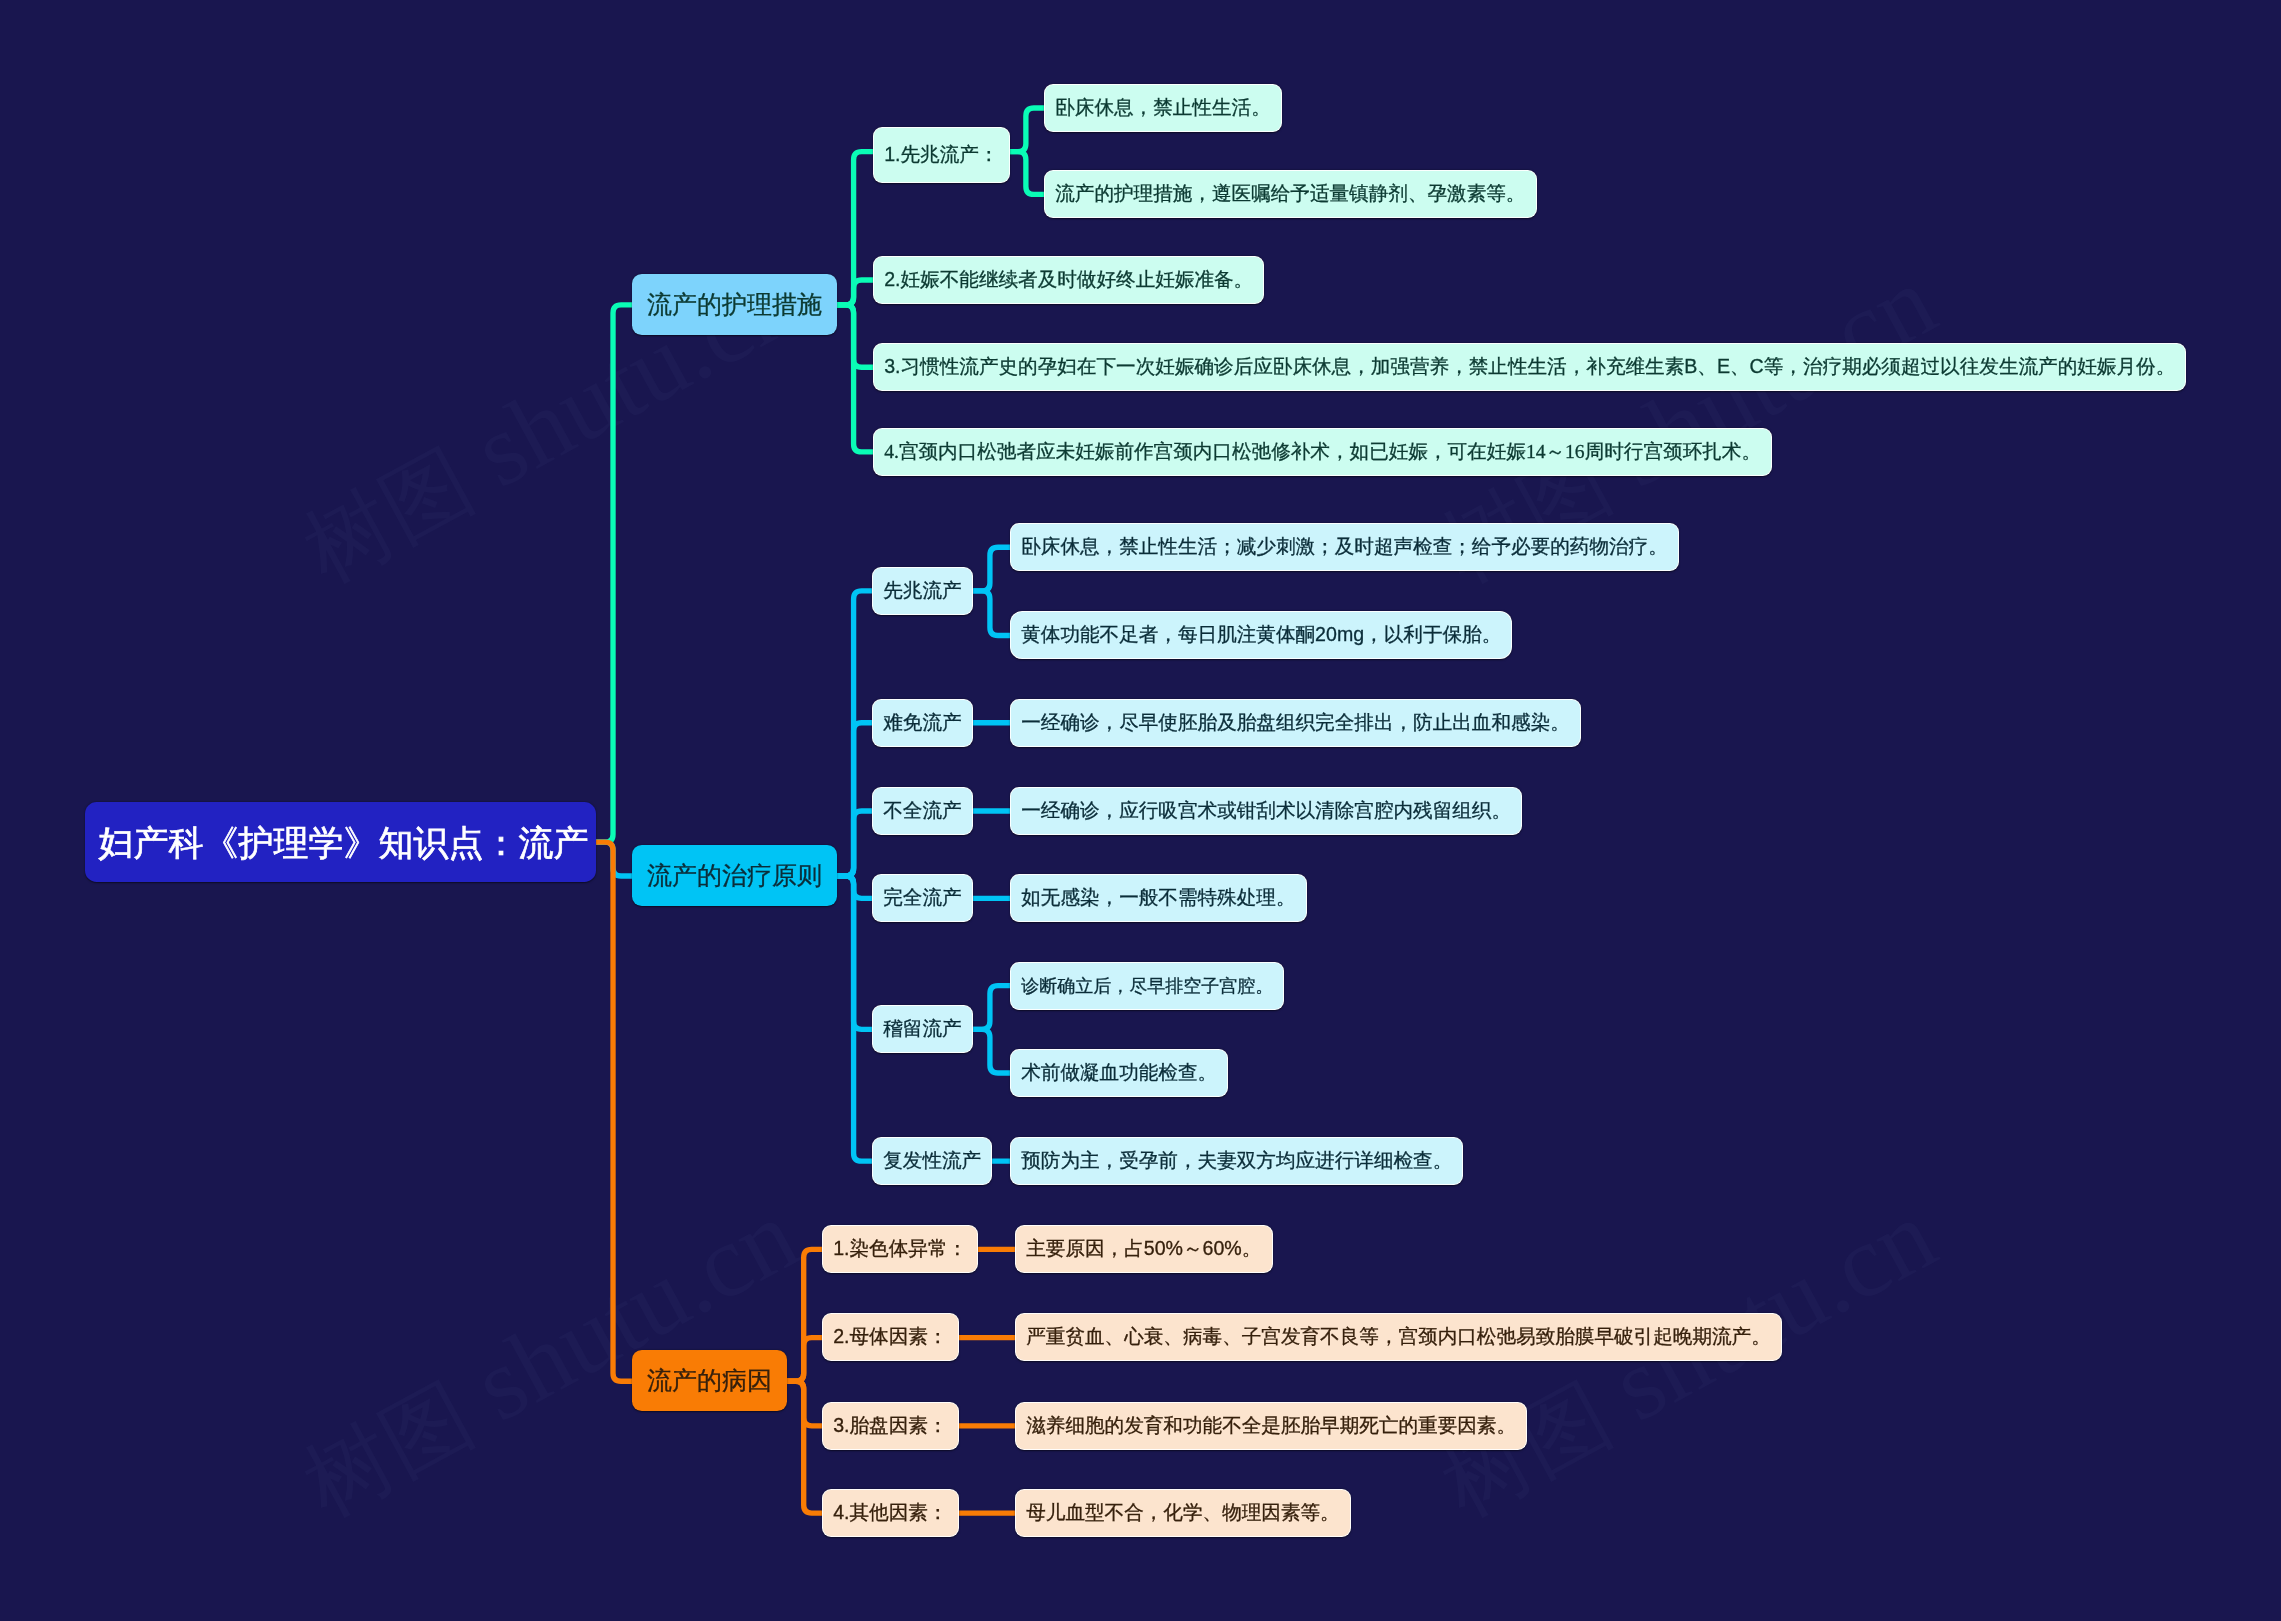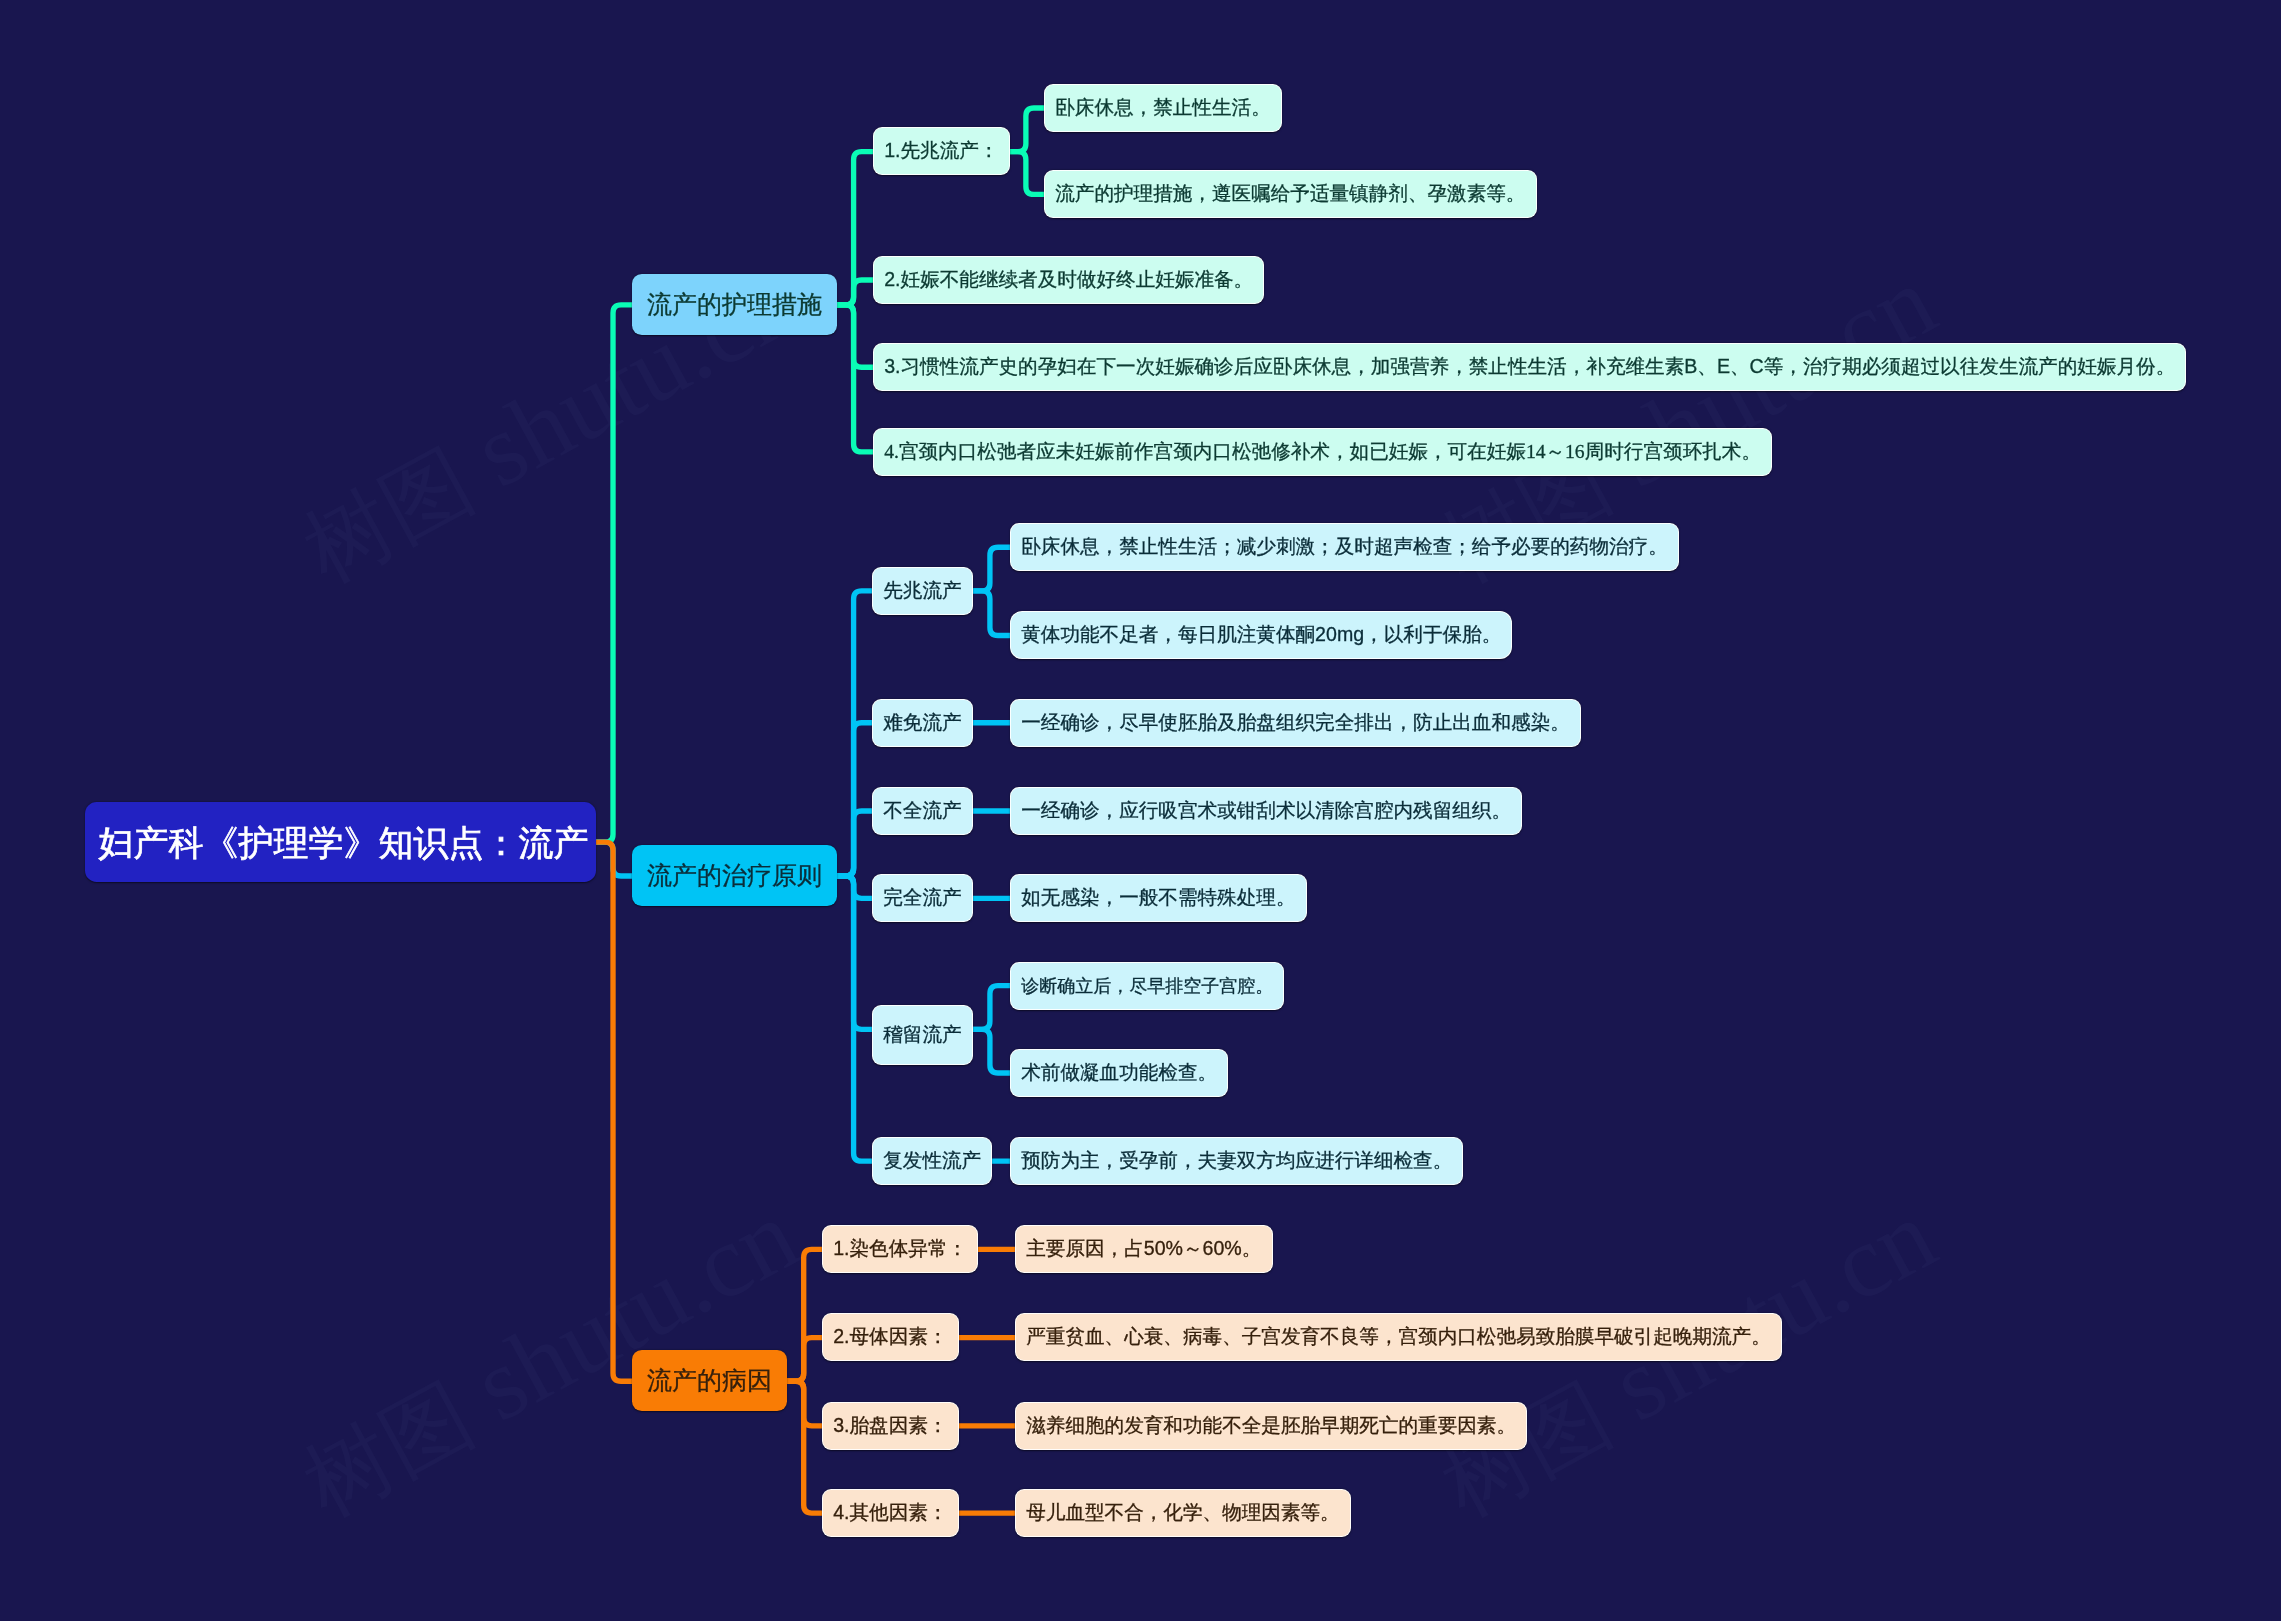--- a/index.html
+++ b/index.html
@@ -70,21 +70,21 @@
       <path d="M 883 1550 L 893 1550 Q 902 1550 902 1559 L 902 1689 Q 902 1698 911 1698 L 923 1698" fill="none" stroke="#f97c05" stroke-width="6" stroke-linecap="round" stroke-linejoin="round"></path>
       <path d="M 1076.359375 1698 L 1139 1698" fill="none" stroke="#f97c05" stroke-width="6" stroke-linecap="round" stroke-linejoin="round"></path>
     </svg>
   <div id="nodes">
       <div class="node n-root" style="left: 85px; height: 80px; top: 802px; padding: 0px 18.7px; background: rgb(34, 34, 194); color: rgb(255, 255, 255); font-size: 35px; width: 511px; justify-content: center;">
         <span>妇产科《护理学》知识点：流产</span>
       </div>
       <div class="node n-b" style="left: 632px; height: 61px; top: 274px; padding: 0px 15px; background: #7dd3fc; color: rgb(12, 58, 50); font-size: 25px;">
         <span>流产的护理措施</span>
       </div>
-      <div class="node n-s" style="left: 873px; height: 48px; top: 127px; padding: 0px 10.2px; background: rgb(204, 253, 240); color: rgb(12, 58, 50); font-size: 19.6px;">
+      <div class="node n-s" style="left: 873px; height: 56px; top: 127px; padding: 0px 10.2px; background: rgb(204, 253, 240); color: rgb(12, 58, 50); font-size: 19.6px;">
         <span>1.先兆流产：</span>
       </div>
       <div class="node n-l" style="left: 1044px; height: 48px; top: 84px; padding: 0px 10.2px; background: rgb(204, 253, 240); color: rgb(12, 58, 50); font-size: 19.6px;">
         <span>卧床休息，禁止性生活。</span>
       </div>
       <div class="node n-l" style="left: 1044px; height: 48px; top: 170px; padding: 0px 10.2px; background: rgb(204, 253, 240); color: rgb(12, 58, 50); font-size: 19.6px;">
         <span>流产的护理措施，遵医嘱给予适量镇静剂、孕激素等。</span>
       </div>
       <div class="node n-s" style="left: 873px; height: 48px; top: 256px; padding: 0px 10.2px; background: rgb(204, 253, 240); color: rgb(12, 58, 50); font-size: 19.6px;">
         <span>2.妊娠不能继续者及时做好终止妊娠准备。</span>
@@ -118,21 +118,21 @@
       </div>
       <div class="node n-l" style="left: 1010px; height: 48px; top: 787px; padding: 0px 10.2px; background: rgb(204, 244, 252); color: rgb(11, 45, 57); font-size: 19.6px;">
         <span>一经确诊，应行吸宫术或钳刮术以清除宫腔内残留组织。</span>
       </div>
       <div class="node n-s" style="left: 872px; height: 48px; top: 874px; padding: 0px 10.2px; background: rgb(204, 244, 252); color: rgb(11, 45, 57); font-size: 19.6px;">
         <span>完全流产</span>
       </div>
       <div class="node n-l" style="left: 1010px; height: 48px; top: 874px; padding: 0px 10.2px; background: rgb(204, 244, 252); color: rgb(11, 45, 57); font-size: 19.6px;">
         <span>如无感染，一般不需特殊处理。</span>
       </div>
-      <div class="node n-s" style="left: 872px; height: 60px; top: 1005px; padding: 0px 10.2px; background: rgb(204, 244, 252); color: rgb(11, 45, 57); font-size: 19.6px;">
+      <div class="node n-s" style="left: 872px; height: 48px; top: 1005px; padding: 0px 10.2px; background: rgb(204, 244, 252); color: rgb(11, 45, 57); font-size: 19.6px;">
         <span>稽留流产</span>
       </div>
       <div class="node n-l" style="left: 1010px; height: 48px; top: 962px; padding: 0px 10.2px; background: rgb(204, 244, 252); color: rgb(11, 45, 57); font-size: 18px;">
         <span>诊断确立后，尽早排空子宫腔。</span>
       </div>
       <div class="node n-l" style="left: 1010px; height: 48px; top: 1049px; padding: 0px 10.2px; background: rgb(204, 244, 252); color: rgb(11, 45, 57); font-size: 19.6px;">
         <span>术前做凝血功能检查。</span>
       </div>
       <div class="node n-s" style="left: 872px; height: 48px; top: 1137px; padding: 0px 10.2px; background: rgb(204, 244, 252); color: rgb(11, 45, 57); font-size: 19.6px;">
         <span>复发性流产</span>

